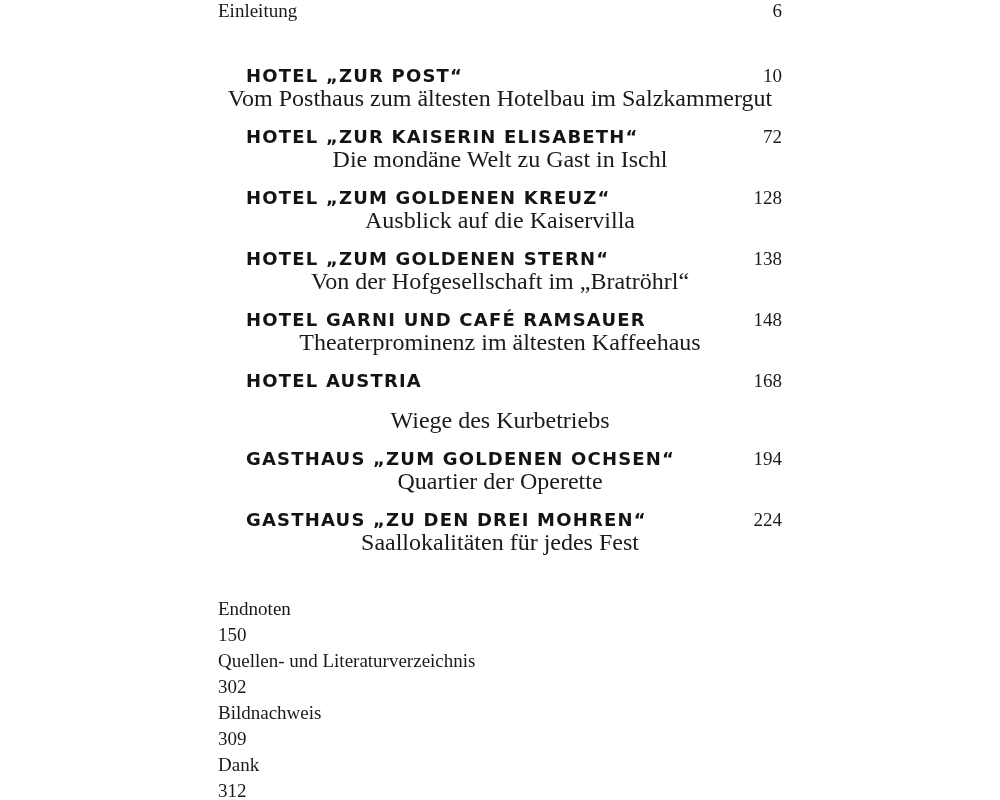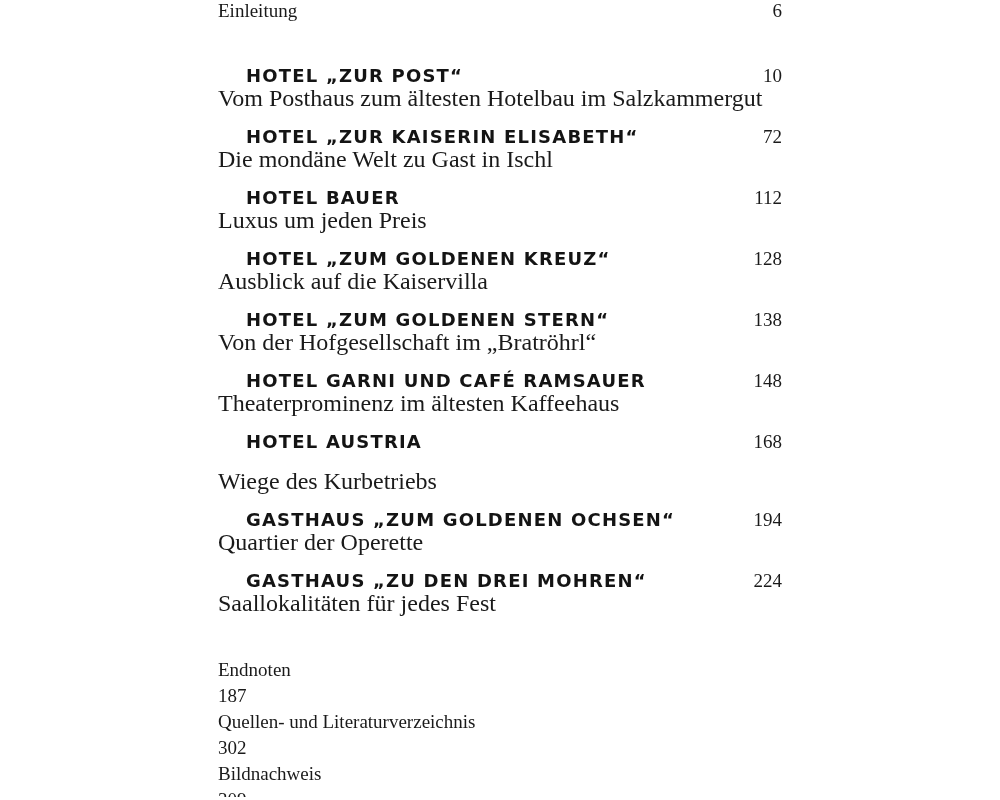--- a/index.html
+++ b/index.html
@@ -8,20 +8,21 @@
     background: #ffffff;
   }
   .page {
     position: relative;
     width: 1000px;
     height: 797px;
     background: #ffffff;
     overflow: hidden;
     font-family: "Liberation Serif", serif;
     color: #1a1a1a;
+    text-align: center;
   }
   .toc {
     position: absolute;
     left: 218px;
     top: 0;
     width: 564px;
   }
   .simple-row {
     display: flex;
     justify-content: space-between;
@@ -97,27 +98,20 @@
   </div>
 
   <div class="chapter">
     <div class="chapter-head">
       <span class="chapter-title">HOTEL „ZUR KAISERIN ELISABETH“</span>
       <span class="pagenum">72</span>
     </div>
     <div class="chapter-subtitle">Die mondäne Welt zu Gast in Ischl</div>
   </div>
 
-  <div class="chapter">
-    <div class="chapter-head">
-      <span class="chapter-title">HOTEL BAUER</span>
-      <span class="pagenum">112</span>
-    </div>
-    <div class="chapter-subtitle">Luxus um jeden Preis</div>
-  </div>
 
   <div class="chapter">
     <div class="chapter-head">
       <span class="chapter-title">HOTEL „ZUM GOLDENEN KREUZ“</span>
       <span class="pagenum">128</span>
     </div>
     <div class="chapter-subtitle">Ausblick auf die Kaiservilla</div>
   </div>
 
   <div class="chapter">
@@ -159,21 +153,21 @@
     <div class="chapter-head">
       <span class="chapter-title">GASTHAUS „ZU DEN DREI MOHREN“</span>
       <span class="pagenum">224</span>
     </div>
     <div class="chapter-subtitle">Saallokalitäten für jedes Fest</div>
   </div>
 </div>
     <div id="back-matter">
   <div class="simple-row">
     <span class="label">Endnoten</span>
-    <span class="pagenum">187</span>
+    <span class="pagenum">150</span>
   </div>
 
   <div class="simple-row">
     <span class="label">Quellen- und Literaturverzeichnis</span>
     <span class="pagenum">302</span>
   </div>
 
   <div class="simple-row">
     <span class="label">Bildnachweis</span>
     <span class="pagenum">309</span>

